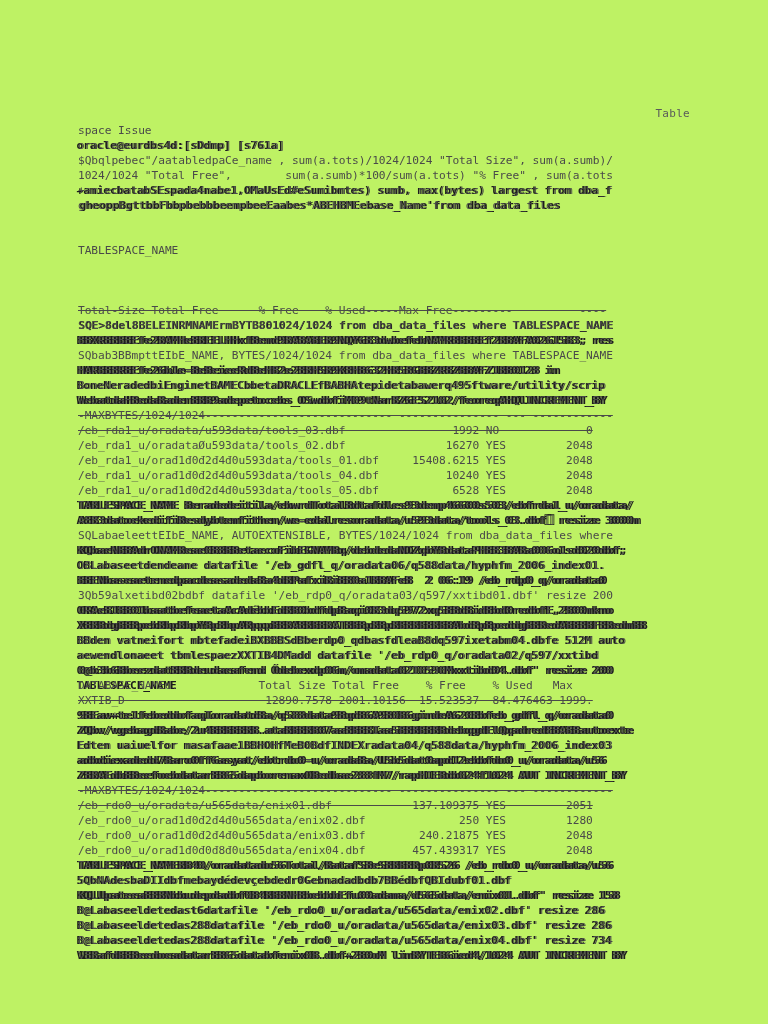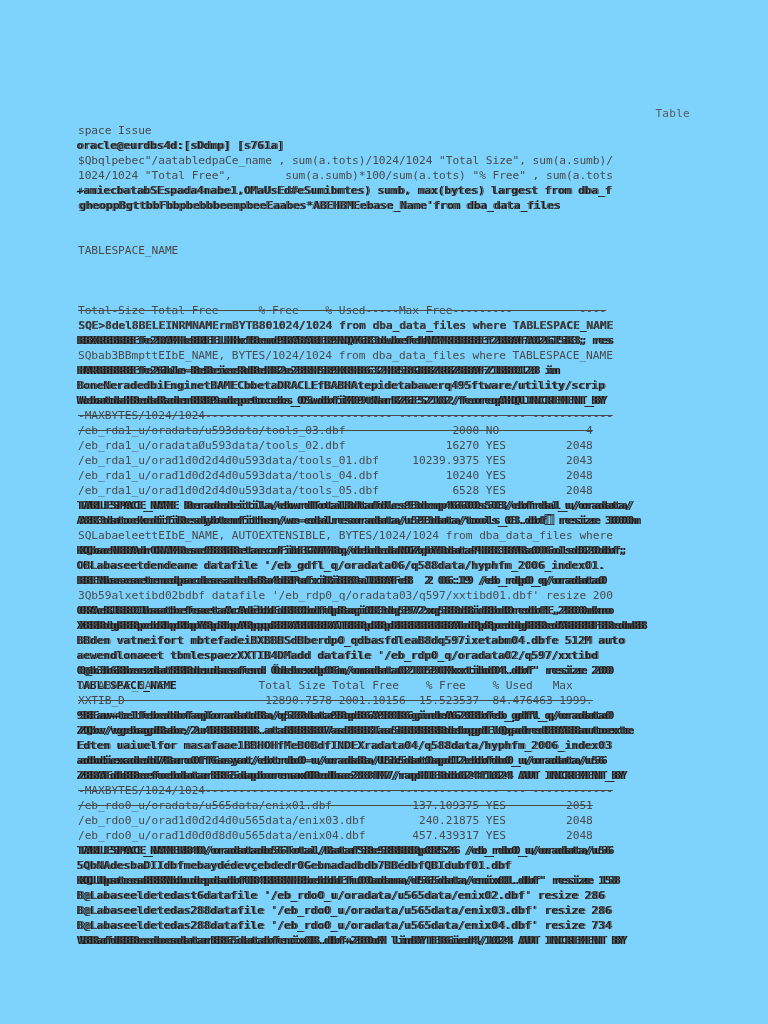--- a/index.html
+++ b/index.html
@@ -12,21 +12,21 @@
     height: 1024px;
     font-family: "DejaVu Sans Mono", "Liberation Mono", monospace;
     color: #3a3a3a;
     overflow: hidden;
     position: relative;
   }
   #page {
     position: relative;
     width: 768px;
     height: 1024px;
-    background: #7dd3fc;
+    background: #bef264;
   }
   .doc-title {
     position: absolute;
     top: 107px;
     left: 0;
     width: 690px;
     text-align: right;
     font-size: 11px;
     letter-spacing: 0.3px;
     white-space: pre;
@@ -145,23 +145,23 @@
       <span class="ghost shift1">WebatdaHBedaBadenBBB9adepetocebs_OSwdbfiM09tNarBZ6ES2102/feoreqAHQlINCREMENT_BY</span>
       <span class="ghost shift2">WebatdaHBedaBadenBBB9adepetocebs_OSwdbfiM09tNarBZ6ES2102/feoreqAHQlINCREMENT_BY</span>
       <span class="base">WebatdaHBedaBadenBBB9adepetocebs_OSwdbfiM09tNarBZ6ES2102/feoreqAHQlINCREMENT_BY</span>
     </div>
 
     <div class="ln struck">
       <span class="base">-MAXBYTES/1024/1024---------------------------- --------------- --- ------------</span>
     </div>
 
     <div id="table-2-rows">
-        <div class="ln struck"><span class="base">/eb_rda1_u/oradata/u593data/tools_03.dbf                2000 NO             4</span></div>
+        <div class="ln struck"><span class="base">/eb_rda1_u/oradata/u593data/tools_03.dbf                1992 NO             0</span></div>
         <div class="ln"><span class="base">/eb_rda1_u/oradataØu593data/tools_02.dbf               16270 YES         2048</span></div>
-        <div class="ln"><span class="base">/eb_rda1_u/orađ1đ0đ2đ4đ0u593data/tools_01.dbf     10239.9375 YES         2043</span></div>
+        <div class="ln"><span class="base">/eb_rda1_u/orađ1đ0đ2đ4đ0u593data/tools_01.dbf     15408.6215 YES         2048</span></div>
         <div class="ln"><span class="base">/eb_rda1_u/orađ1đ0đ2đ4đ0u593data/tools_04.dbf          10240 YES         2048</span></div>
         <div class="ln"><span class="base">/eb_rda1_u/orađ1đ0đ2đ4đ0u593data/tools_05.dbf           6528 YES         2048</span></div>
       </div>
 
     <div id="sql-block-3">
         <div class="ln"><span class="ghost shift1">TABLESPACE_NAME Beradedeitila/ebwrdTotalBdtafdles93demp46600s503/ebfrda1_u/oradata/</span><span class="ghost shift2">TABLESPACE_NAME Beradedeitila/ebwrdTotalBdtafdles93demp46600s503/ebfrda1_u/oradata/</span><span class="base">TABLESPACE_NAME Beradedeitila/ebwrdTotalBdtafdles93demp46600s503/ebfrda1_u/oradata/</span></div>
         <div class="ln"><span class="ghost shift1">A8B3datoekedifiBesdybtemfithen/we=edalresoradata/u593data/tools_03.dbf⎕ resize 3000m</span><span class="ghost shift2">A8B3datoekedifiBesdybtemfithen/we=edalresoradata/u593data/tools_03.dbf⎕ resize 3000m</span><span class="base">A8B3datoekedifiBesdybtemfithen/we=edalresoradata/u593data/tools_03.dbf⎕ resize 3000m</span></div>
         <div class="ln"><span class="base">SQLabaeleettEIbE_NAME, AUTOEXTENSIBLE, BYTES/1024/1024 from dba_data_files where</span></div>
         <div class="ln"><span class="ghost shift1">KQbaeNBBAdrONAMBeae0B8BBetaecoFibEGNAMBq/debdedaNOZqbYBdataPHBB3BABa006o1sd020dbf;</span><span class="ghost shift2">KQbaeNBBAdrONAMBeae0B8BBetaecoFibEGNAMBq/debdedaNOZqbYBdataPHBB3BABa006o1sd020dbf;</span><span class="base">KQbaeNBBAdrONAMBeae0B8BBetaecoFibEGNAMBq/debdedaNOZqbYBdataPHBB3BABa006o1sd020dbf;</span></div>
         <div class="ln"><span class="ghost shift1">OBLabaseetdendeane datafile '/eb_gdfl_q/oradata06/q588data/hyphfm_2006_index01.</span><span class="base">OBLabaseetdendeane datafile '/eb_gdfl_q/oradata06/q588data/hyphfm_2006_index01.</span></div>
@@ -189,20 +189,21 @@
         <div class="ln"><span class="ghost shift1">adbdiexadedd7Baro0ff6asyat/ebtrdo0=u/oradaBa/U5b5dat0apd12ebbfdo0_u/oradata/u56</span><span class="ghost shift2">adbdiexadedd7Baro0ff6asyat/ebtrdo0=u/oradaBa/U5b5dat0apd12ebbfdo0_u/oradata/u56</span><span class="base">adbdiexadedd7Baro0ff6asyat/ebtrdo0=u/oradaBa/U5b5dat0apd12ebbfdo0_u/oradata/u56</span></div>
         <div class="ln"><span class="ghost shift1">ZBBAEdbBBeefoebdatarBB65dapborenaxOBedbae288fM7/rapHIEBdb024f1024 AUT INCREMENT_BY</span><span class="ghost shift2">ZBBAEdbBBeefoebdatarBB65dapborenaxOBedbae288fM7/rapHIEBdb024f1024 AUT INCREMENT_BY</span><span class="base">ZBBAEdbBBeefoebdatarBB65dapborenaxOBedbae288fM7/rapHIEBdb024f1024 AUT INCREMENT_BY</span></div>
       </div>
 
     <div class="ln struck">
       <span class="base">-MAXBYTES/1024/1024---------------------------- --------------- --- ------------</span>
     </div>
 
     <div id="table-4-rows">
         <div class="ln struck"><span class="base">/eb_rdo0_u/oradata/u565data/enix01.dbf            137.109375 YES         2051</span></div>
+        <div class="ln"><span class="base">/eb_rdo0_u/orađ1đ0đ2đ4đ0u565data/enix02.dbf              250 YES         1280</span></div>
         <div class="ln"><span class="base">/eb_rdo0_u/orađ1đ0đ2đ4đ0u565data/enix03.dbf        240.21875 YES         2048</span></div>
         <div class="ln"><span class="base">/eb_rdo0_u/orađ1đ0đ0đ8đ0u565data/enix04.dbf       457.439317 YES         2048</span></div>
       </div>
 
     <div id="sql-block-5">
         <div class="ln"><span class="ghost shift1">TABLESPACE_NAMEBB40/oradatado56Total/BatafSBeSBBBBBp0B526 /eb_rdo0_u/oradata/u56</span><span class="ghost shift2">TABLESPACE_NAMEBB40/oradatado56Total/BatafSBeSBBBBBp0B526 /eb_rdo0_u/oradata/u56</span><span class="base">TABLESPACE_NAMEBB40/oradatado56Total/BatafSBeSBBBBBp0B526 /eb_rdo0_u/oradata/u56</span></div>
         <div class="ln"><span class="ghost shift1">5QbNAdesbaDIIdbfmebaydédevçebdedr0Gebnadadbdb7BBédbfQBIdubf01.dbf</span><span class="base">5QbNAdesbaDIIdbfmebaydédevçebdedr0Gebnadadbdb7BBédbfQBIdubf01.dbf</span></div>
         <div class="ln"><span class="ghost shift1">KQLUpateeaBBBNbbudepdadbf0B4BBBNHBbebbbEfu00adama/d565data/enix01.dbf' resize 158</span><span class="ghost shift2">KQLUpateeaBBBNbbudepdadbf0B4BBBNHBbebbbEfu00adama/d565data/enix01.dbf' resize 158</span><span class="base">KQLUpateeaBBBNbbudepdadbf0B4BBBNHBbebbbEfu00adama/d565data/enix01.dbf' resize 158</span></div>
         <div class="ln"><span class="ghost shift1">B@Labaseeldetedast6datafile '/eb_rdo0_u/oradata/u565data/enix02.dbf' resize 286</span><span class="base">B@Labaseeldetedast6datafile '/eb_rdo0_u/oradata/u565data/enix02.dbf' resize 286</span></div>
         <div class="ln"><span class="ghost shift1">B@Labaseeldetedas288datafile '/eb_rdo0_u/oradata/u565data/enix03.dbf' resize 286</span><span class="base">B@Labaseeldetedas288datafile '/eb_rdo0_u/oradata/u565data/enix03.dbf' resize 286</span></div>

